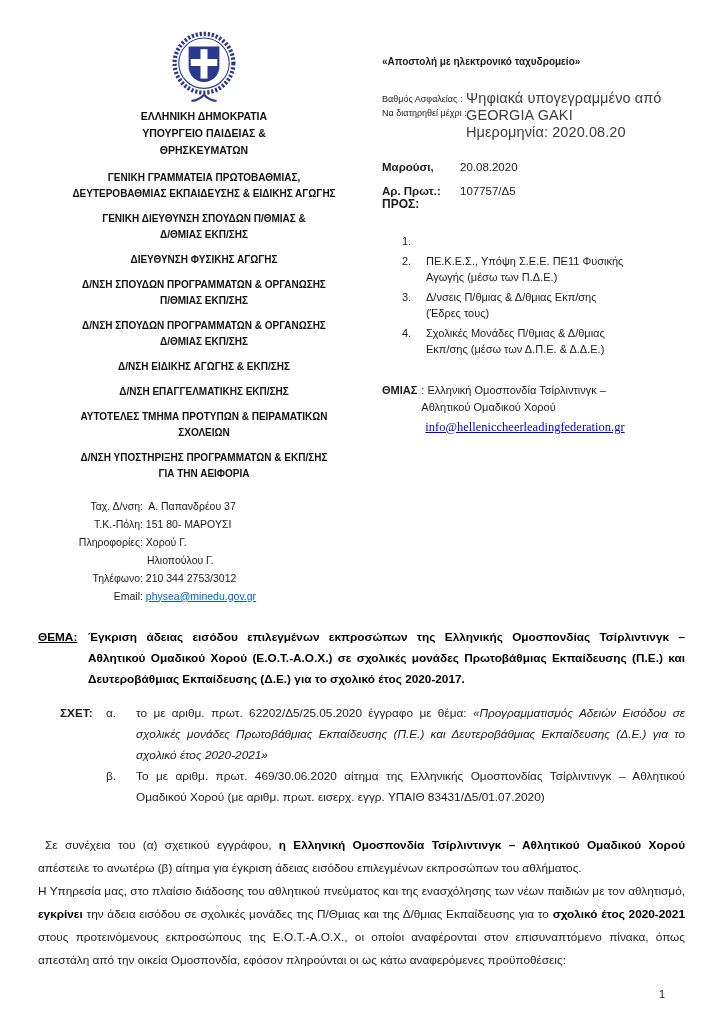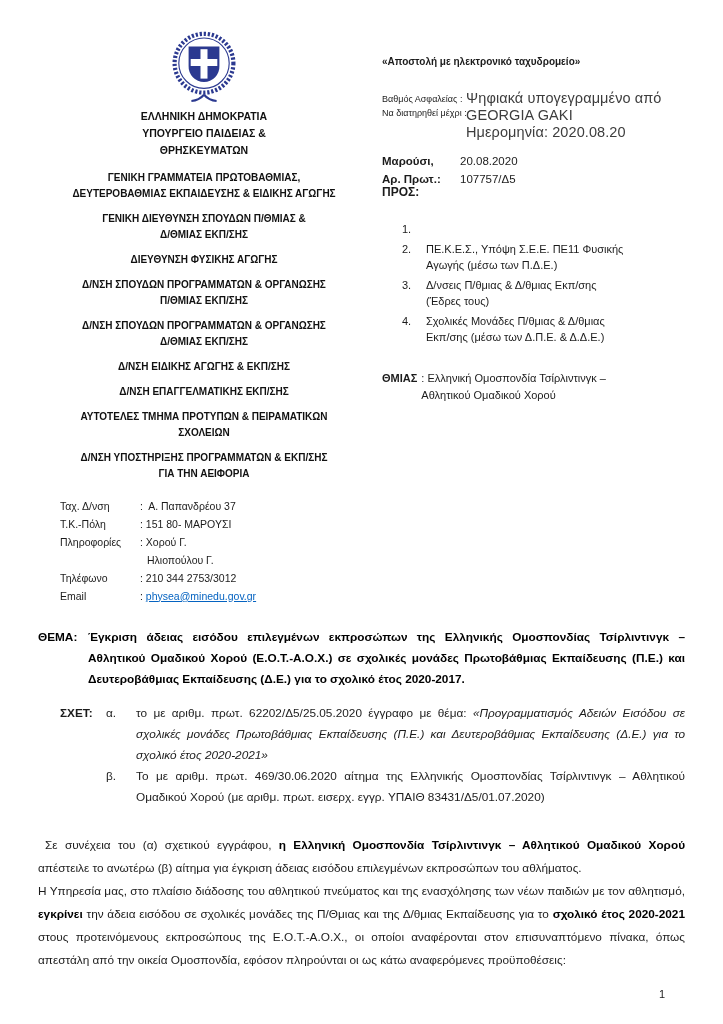--- a/index.html
+++ b/index.html
@@ -29,56 +29,56 @@
   .unit{white-space:pre-line;margin-bottom:9px;}
   .contact{
     margin-top:16px;
     margin-left:22px;
     text-align:left;
     font-weight:normal;
     font-size:10.5px;
     line-height:1.7;
     color:#1b1b1b;
   }
-  .c-row{display:flex;}
+  .c-row{display:flex;text-align:right;}
   .c-label{width:80px;flex:none;}
   .c-val{white-space:pre;}
   .c-indent{padding-left:7px;}
   a.link-sans{color:#0563c1;text-decoration:underline;cursor:pointer;}
   a.link-serif{
     font-family:"Liberation Serif", serif;
     font-size:12.5px;
     color:#0000dd;
     text-decoration:underline;
     cursor:pointer;
   }
   .hdr-right{flex:1;padding-left:12px;padding-top:30px;font-size:11px;}
   .quote{font-weight:bold;font-size:10px;margin-bottom:26px;}
   .sec-block{position:relative;font-size:9px;line-height:1.55;color:#222;height:56px;}
   .sec-line{white-space:pre;}
   .sig{
     position:absolute;left:84px;top:-3px;width:252px;
     font-size:14.5px;color:#3d3d3d;line-height:1.16;letter-spacing:0.1px;
   }
-  .date-row{display:flex;font-size:11.5px;margin-top:6px;}
+  .date-row{display:flex;font-size:11.5px;margin-top:12px;}
   .dr-label{font-weight:bold;width:78px;flex:none;}
   .pros{font-weight:bold;font-size:12px;}
   .recips{margin-top:22px;font-size:11px;line-height:1.5;}
   .recip{display:flex;margin-bottom:3px;}
   .r-num{width:24px;flex:none;margin-left:20px;}
   .r-text{white-space:pre-line;}
   .koin{display:flex;margin-top:24px;font-size:11px;line-height:1.55;}
   .koin-label{font-weight:bold;flex:none;}
   .koin-body{margin-left:4px;}
   .koin-text{white-space:pre-line;}
   .koin-link-line{margin-top:2px;margin-left:4px;}
   
   .doc-body{margin-top:22px;}
   .subject{display:flex;font-weight:bold;font-size:11.8px;line-height:1.78;color:#000;}
-  .subject-label{width:50px;flex:none;}
+  .subject-label{width:50px;flex:none;text-decoration:underline;}
   .subject-text{flex:1;text-align:justify;}
   .refs{display:flex;font-size:11.8px;line-height:1.78;margin-top:13px;}
   .refs-label{font-weight:bold;width:46px;flex:none;margin-left:22px;}
   .refs-items{flex:1;}
   .ref{display:flex;}
   .ref-num{width:30px;flex:none;}
   .ref-text{flex:1;text-align:justify;}
   .ital{font-style:italic;}
   .paras{margin-top:26px;font-size:11.8px;line-height:1.95;text-align:justify;}
   .para1{text-indent:7px;}
@@ -198,20 +198,23 @@
           <span class="r-text">Σχολικές Μονάδες Π/θμιας &amp; Δ/θμιας
 Εκπ/σης  (μέσω των Δ.Π.Ε. &amp; Δ.Δ.Ε.)</span>
         </div>
       </div>
 
       <div class="koin">
         <span class="koin-label">ΘΜΙΑΣ</span>
         <div class="koin-body">
           <span class="koin-text">: Ελληνική Ομοσπονδία Τσίρλιντινγκ –
 Αθλητικού Ομαδικού Χορού</span>
+          <div class="koin-link-line">
+            <a class="link-serif">info@helleniccheerleadingfederation.gr</a>
+          </div>
         </div>
       </div>
     </div>
   </div>
 
   <div class="doc-body">
 
     <div class="subject">
       <span class="subject-label">ΘΕΜΑ:</span>
       <span class="subject-text">Έγκριση άδειας εισόδου επιλεγμένων εκπροσώπων της Ελληνικής Ομοσπονδίας Τσίρλιντινγκ – Αθλητικού Ομαδικού Χορού (Ε.Ο.Τ.-Α.Ο.Χ.) σε σχολικές μονάδες Πρωτοβάθμιας Εκπαίδευσης (Π.Ε.) και Δευτεροβάθμιας Εκπαίδευσης (Δ.Ε.) για το σχολικό έτος 2020-2017.</span>

